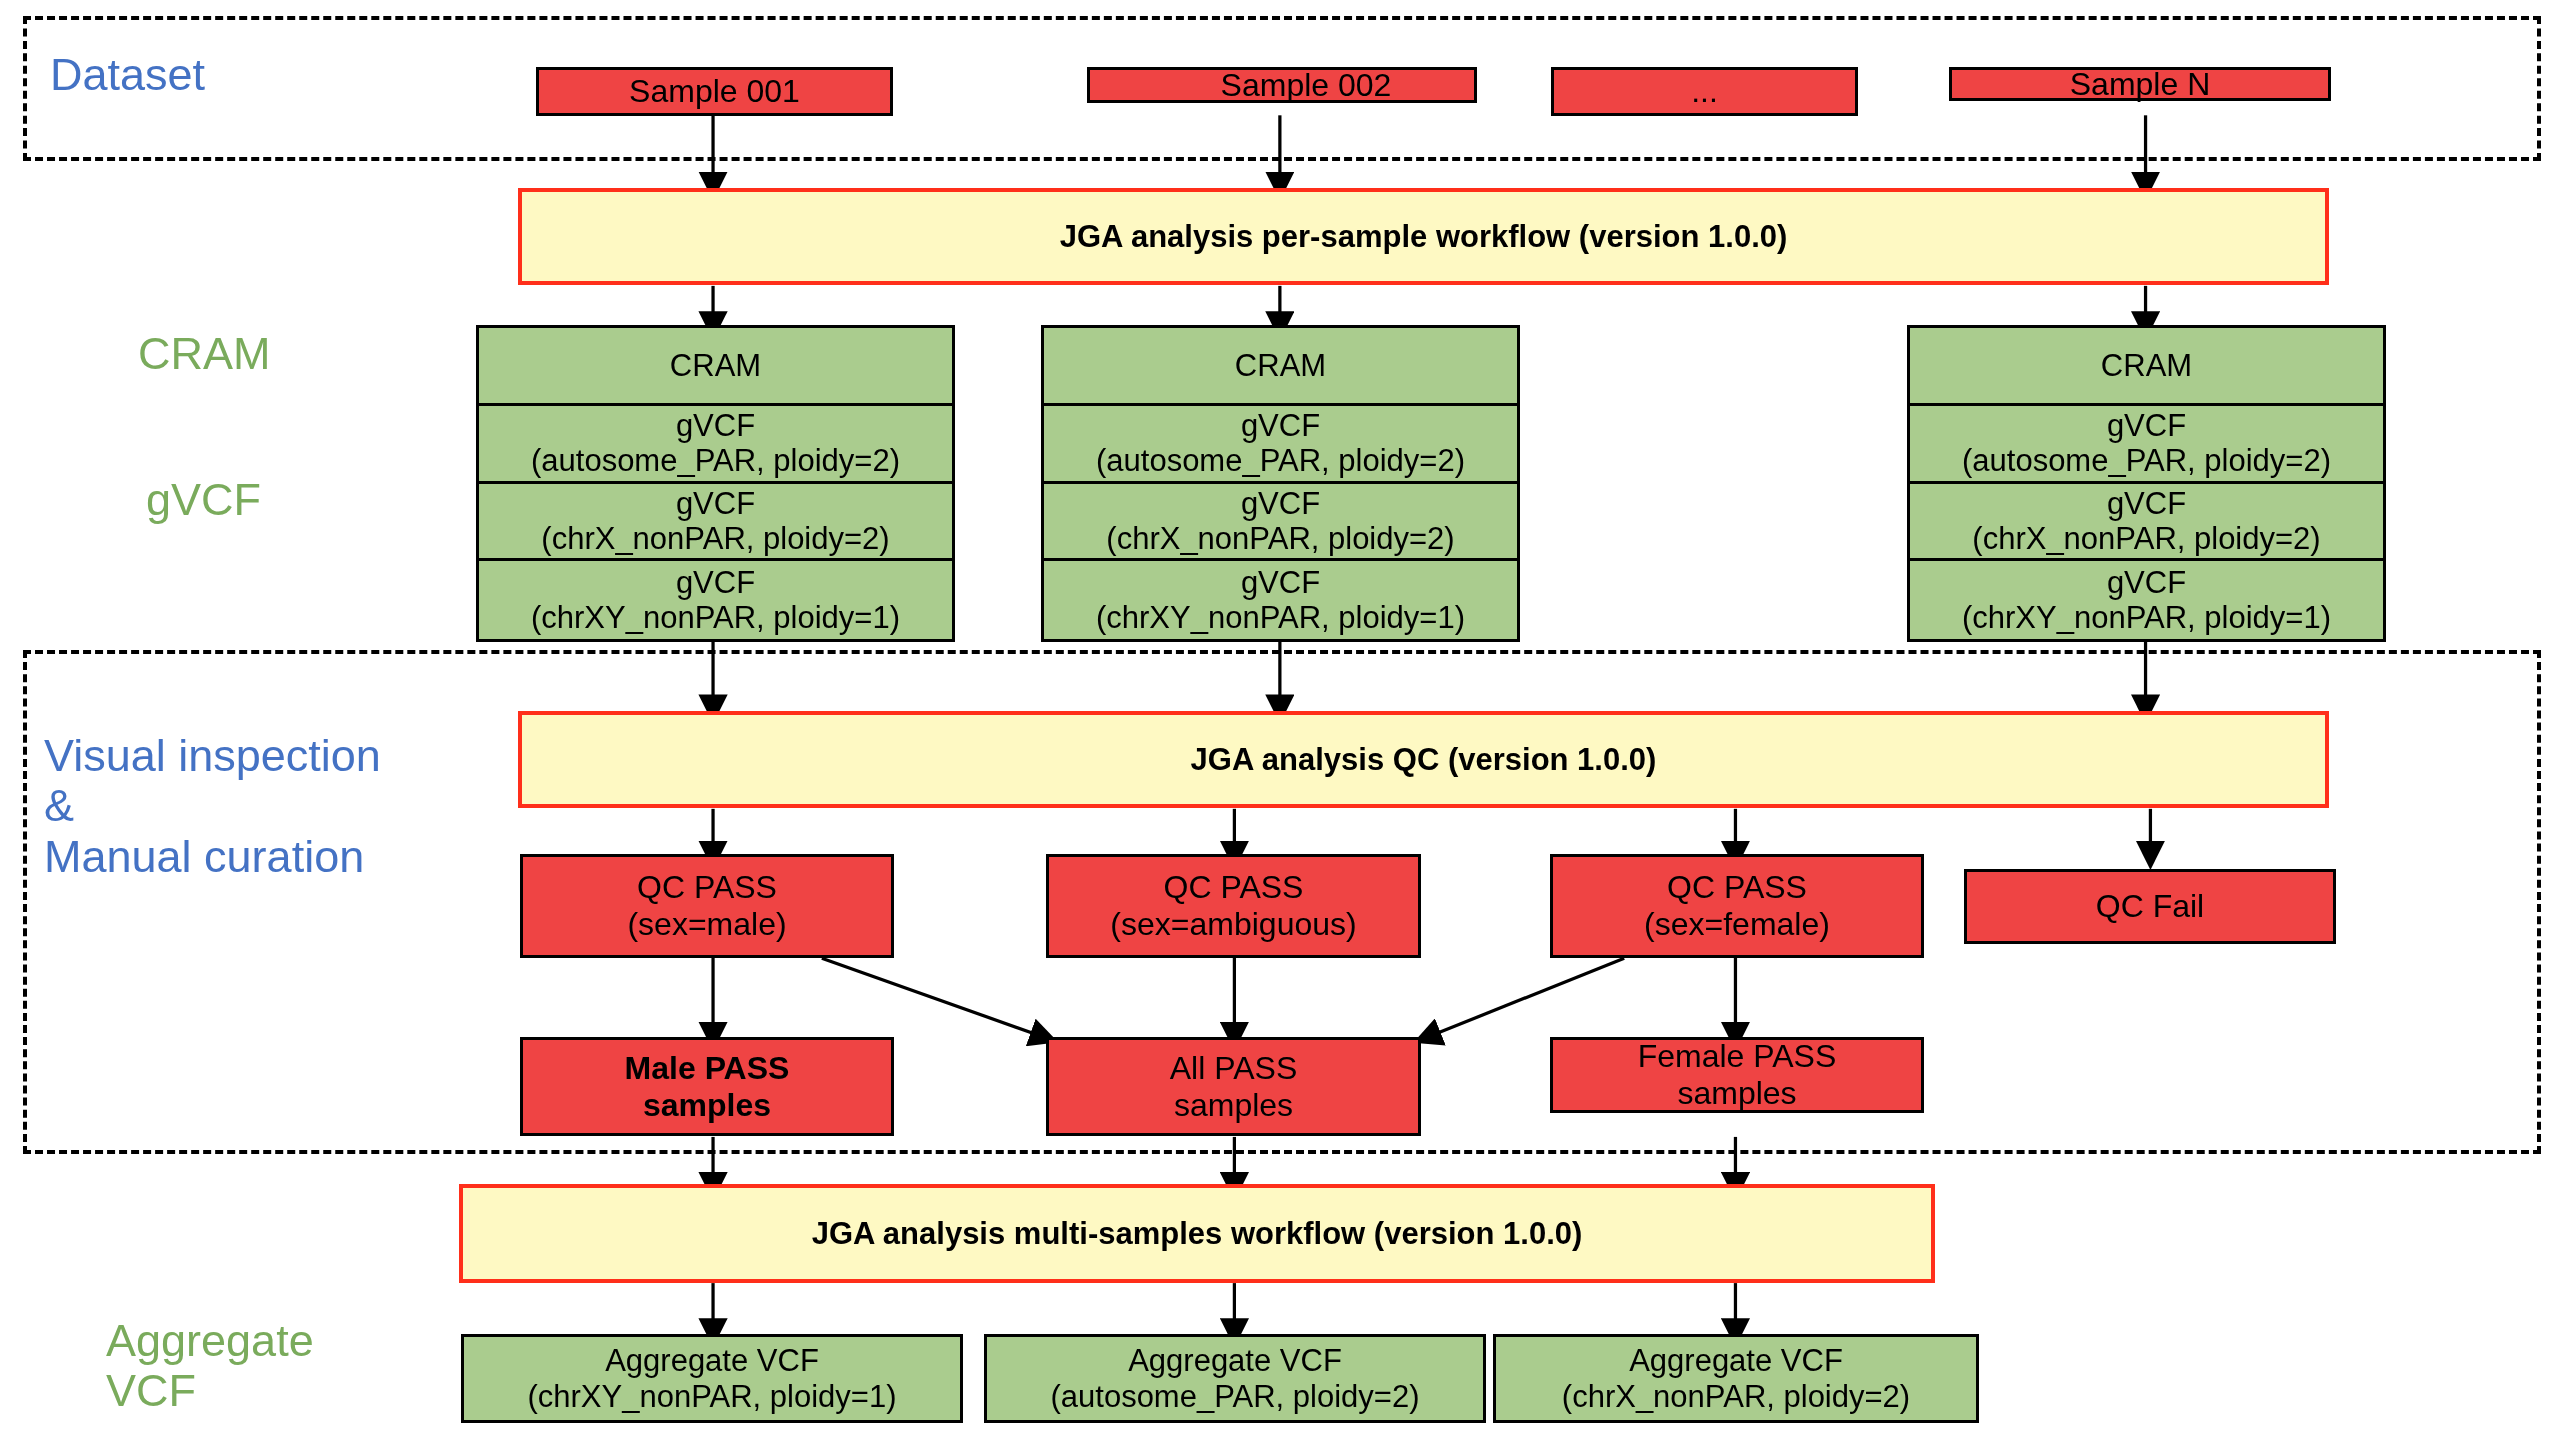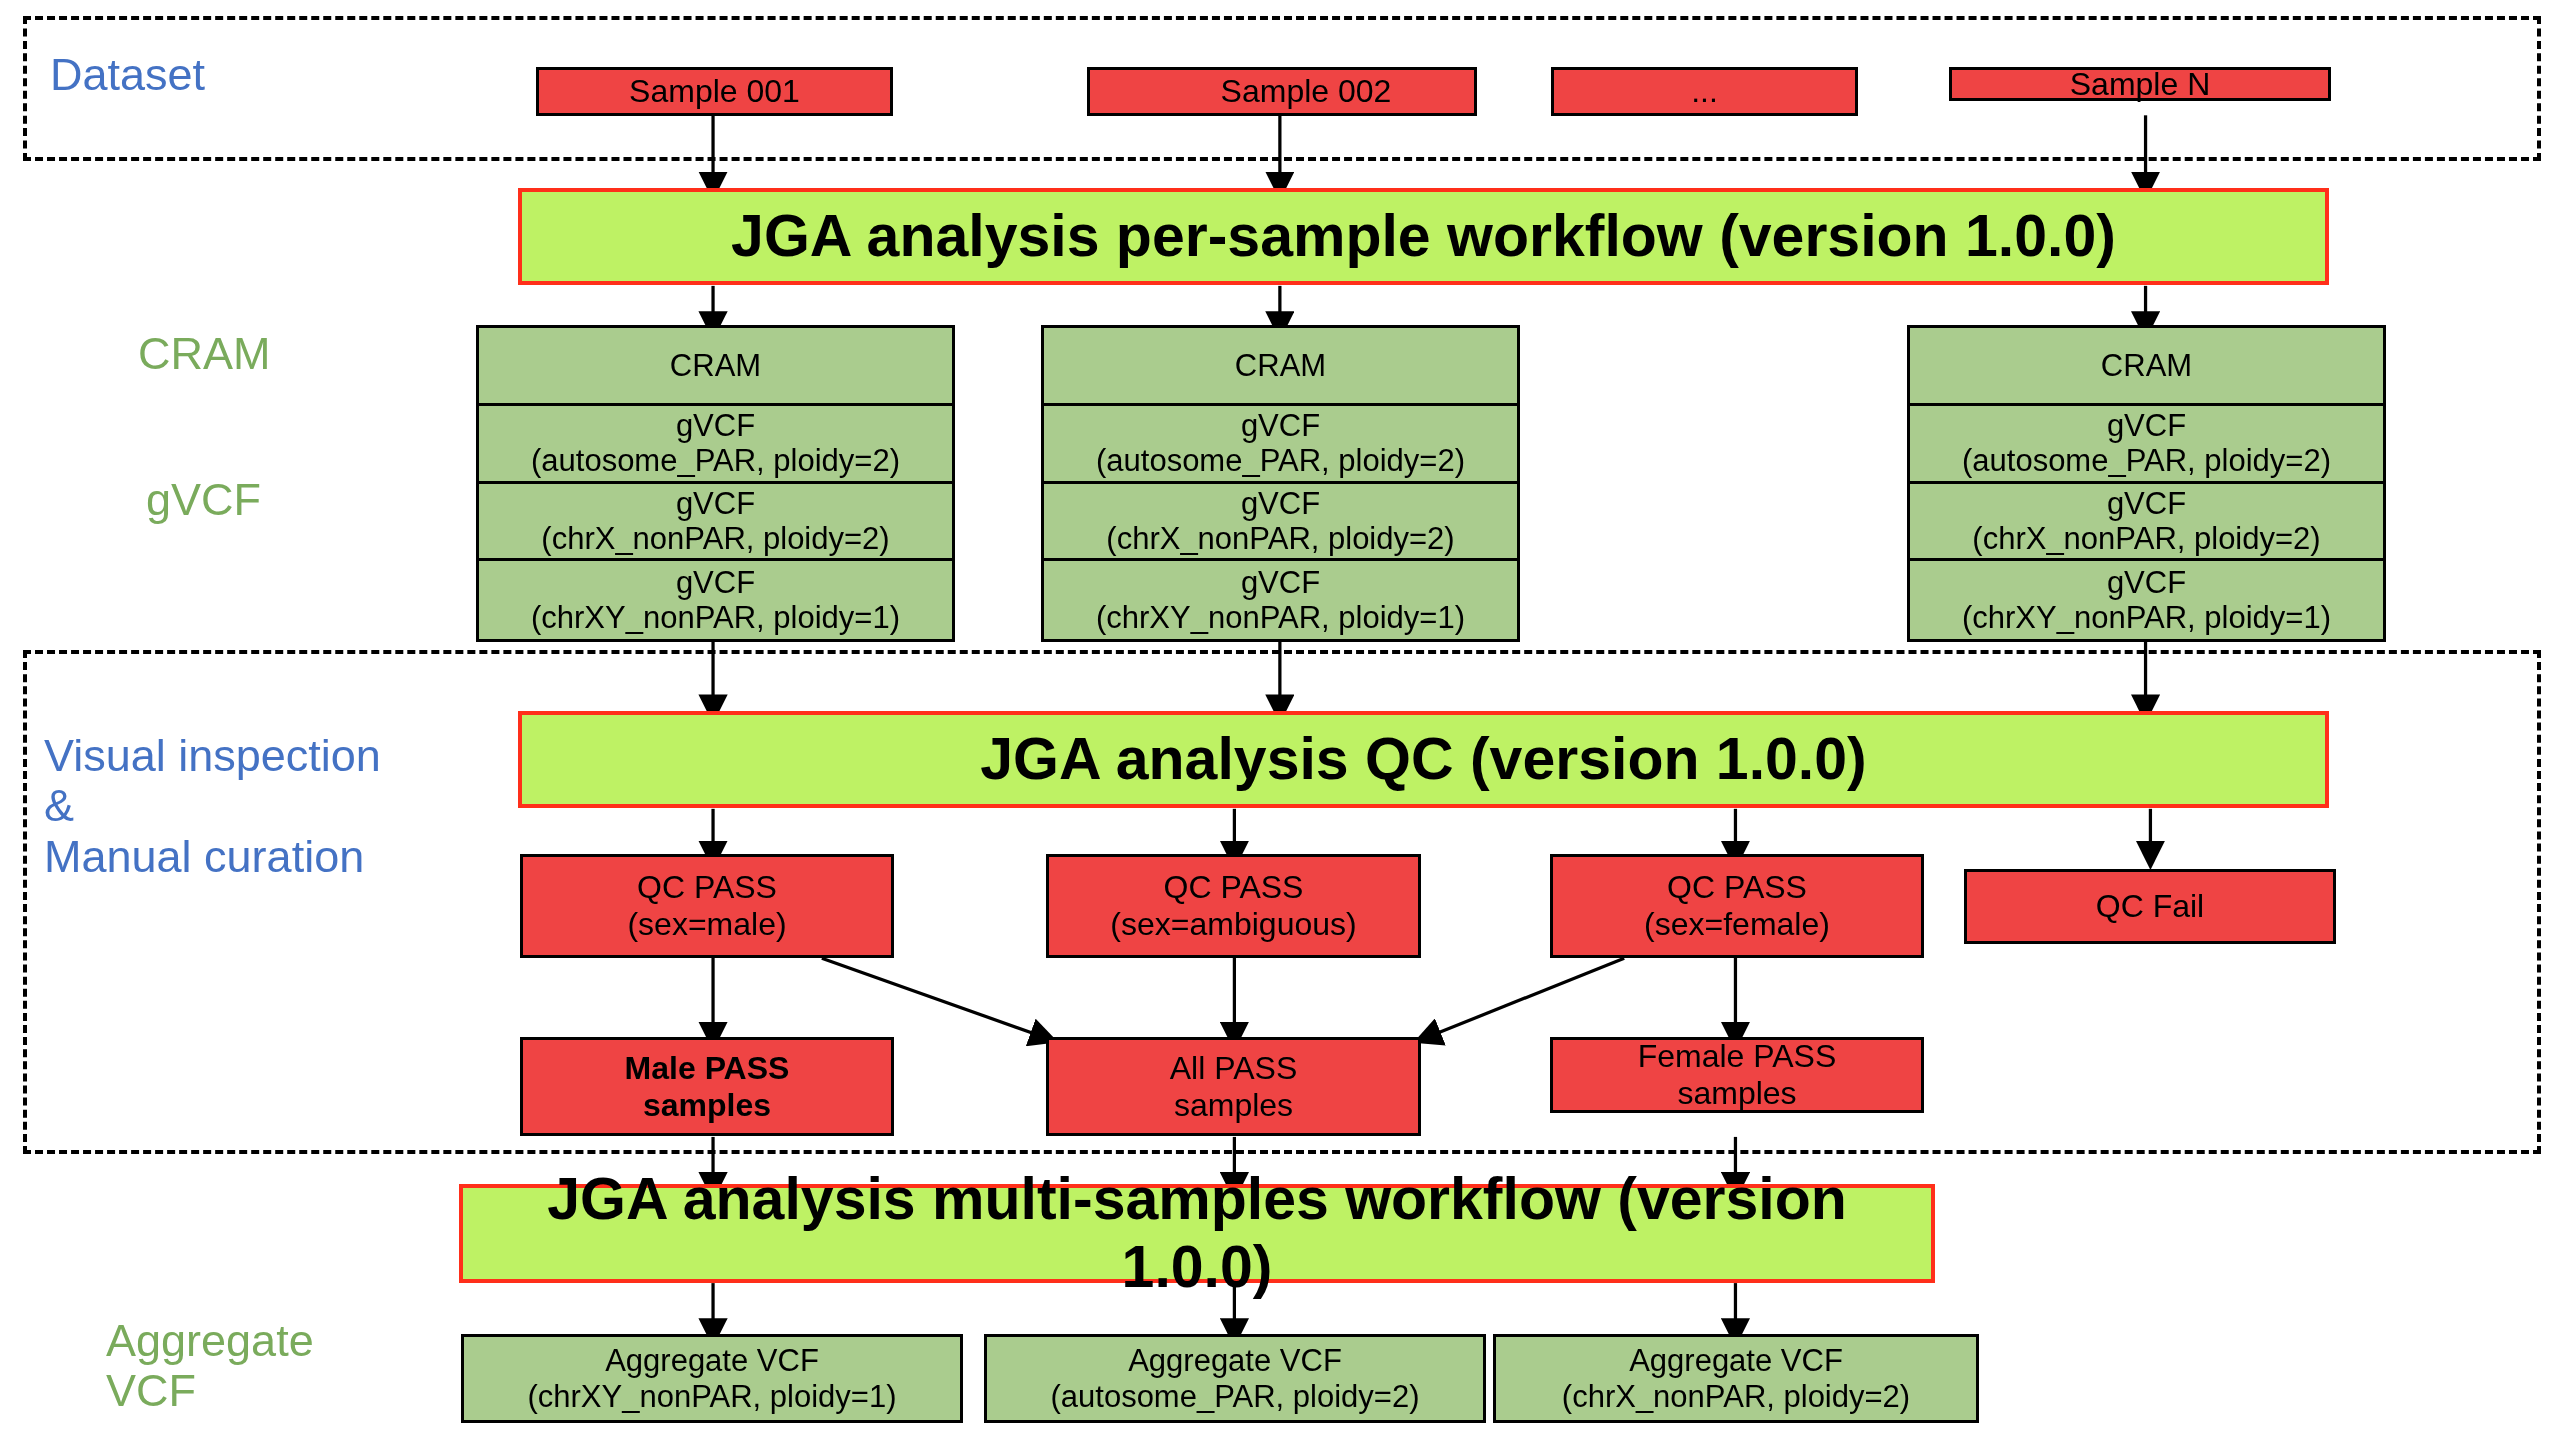--- a/index.html
+++ b/index.html
@@ -60,23 +60,23 @@
   }
   .node-blue {
     background: #ef4444;
     font-size: 32px;
   }
   .node-green {
     background: #aacc8e;
     font-size: 31px;
   }
   .node-yellow {
-    background: #bef264;
+    background: #fef9c3;
     border: 4px solid #ff2f1a;
-    font-size: 59px;
+    font-size: 31px;
     font-weight: bold;
   }
   
   .green-stack {
     position: absolute;
     box-sizing: border-box;
     border: 3.2px solid #000000;
     background: #aacc8e;
     display: flex;
     flex-direction: column;
@@ -156,21 +156,21 @@
   <div class="section-label label-blue" style="left:44px; top:731px; width:439px;">Visual inspection
 &amp;
 Manual curation</div>
 
   <div class="section-label label-green" style="left:106px; top:1316px; width:341px;">Aggregate
 VCF</div>
 
   <div class="node node-blue" style="left:536px; top:67px; width:357px; height:49px;">
     <span class="lines">Sample 001</span>
   </div>
-  <div class="node node-blue" style="left:1087px; top:67px; width:390px; height:49px;padding-left:48px;">
+  <div class="node node-blue" style="left:1087px; top:67px; width:390px; height:36px;padding-left:48px;">
     <span class="lines">Sample 002</span>
   </div>
   <div class="node node-blue" style="left:1551px; top:67px; width:307px; height:49px;">
     <span class="lines">...</span>
   </div>
   <div class="node node-blue" style="left:1949px; top:67px; width:382px; height:34px;">
     <span class="lines">Sample N</span>
   </div>
 
   <div class="node node-yellow" style="left:518px; top:188px; width:1811px; height:97px;">

